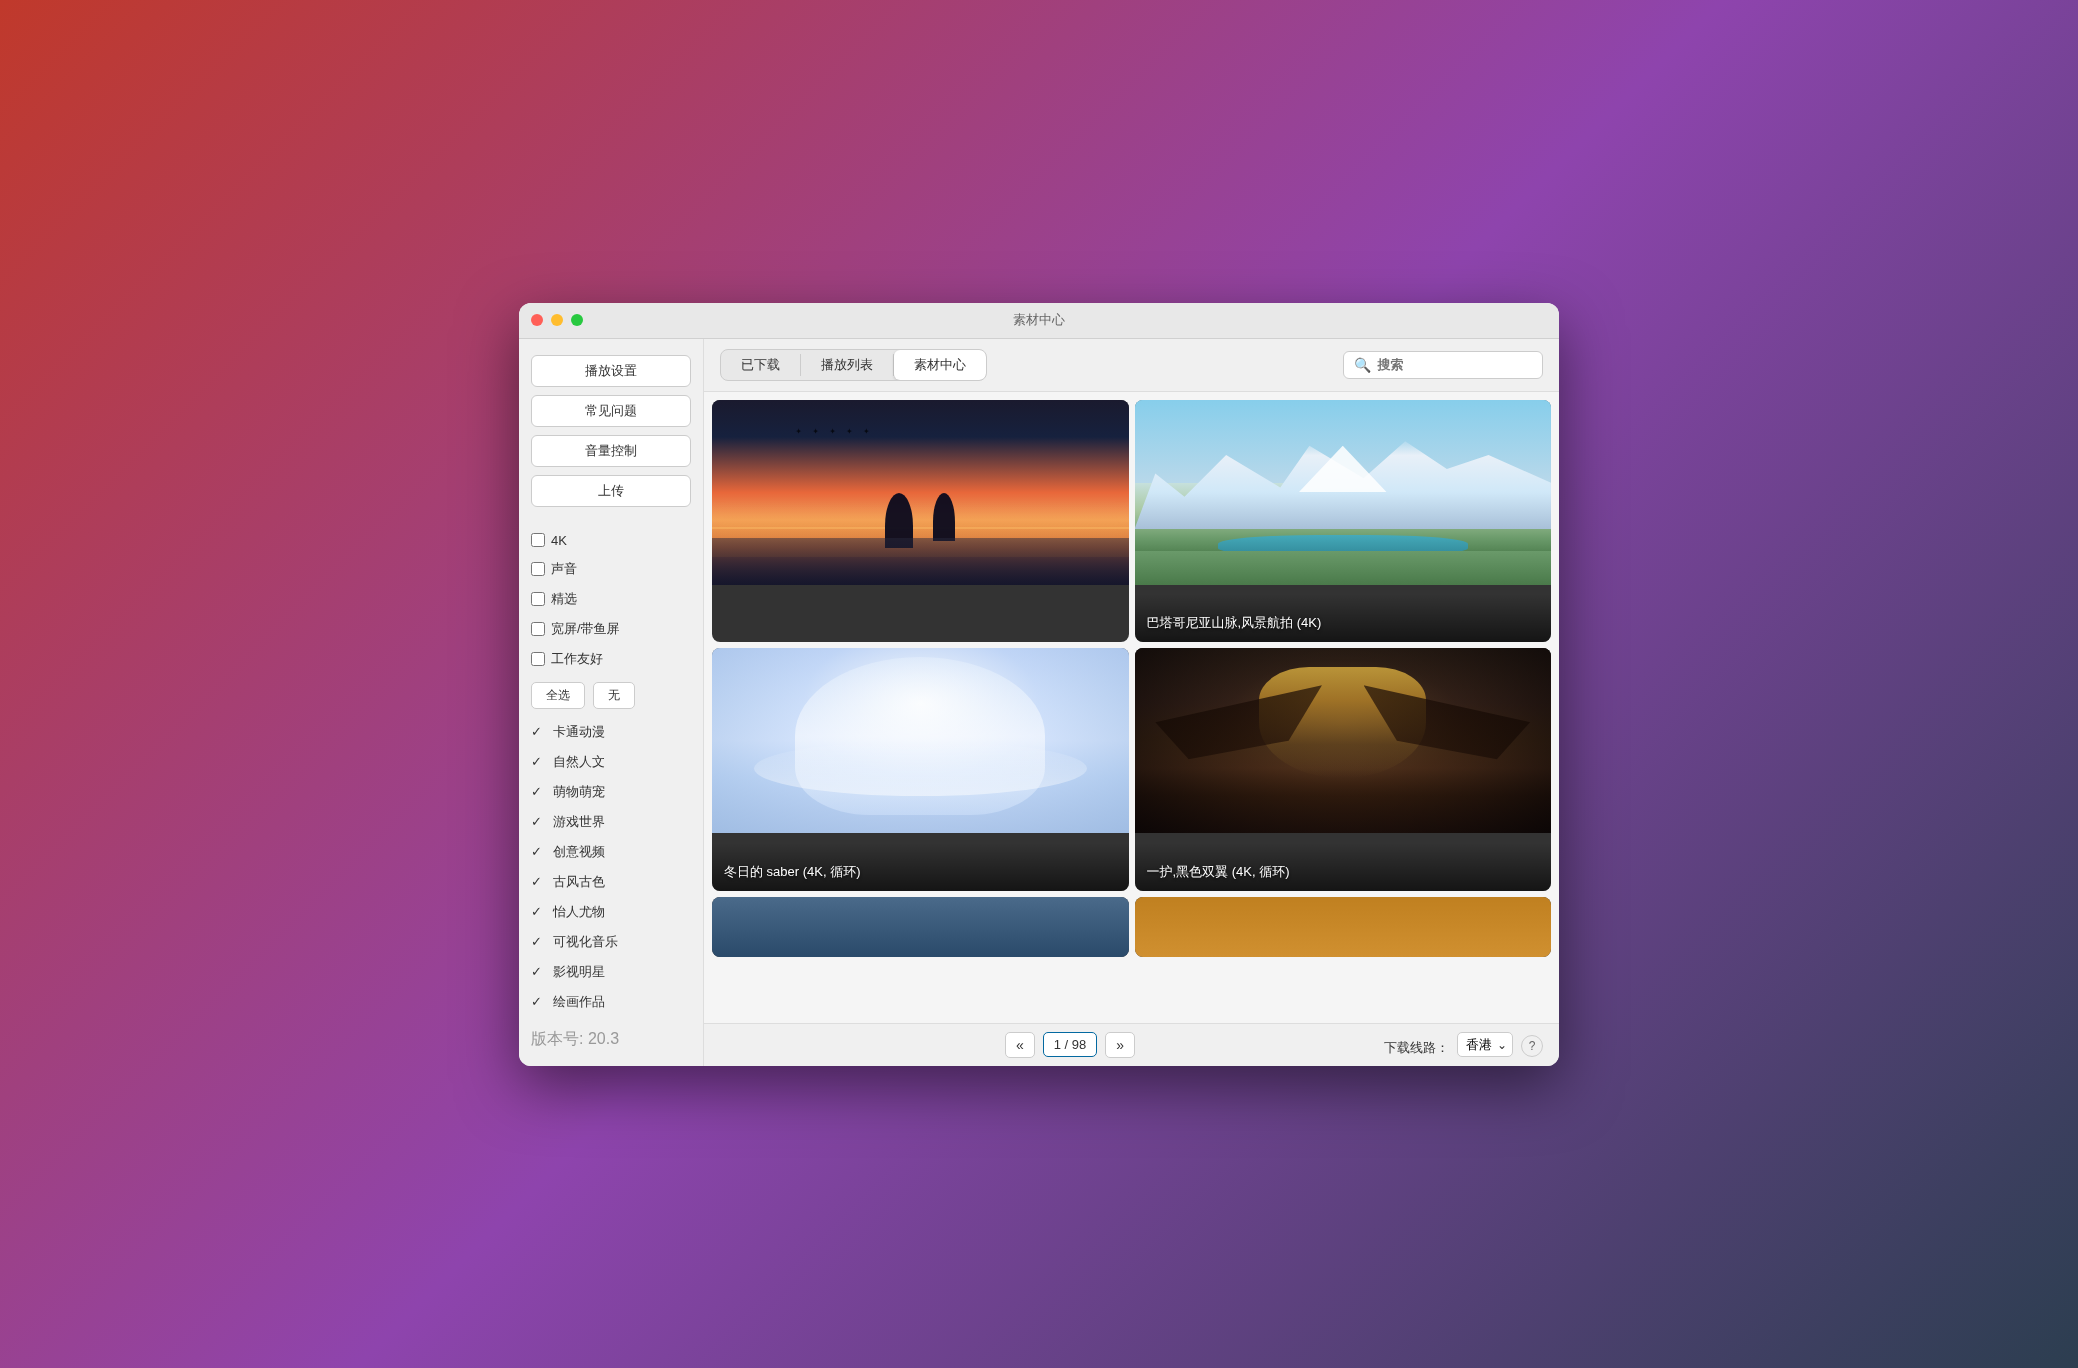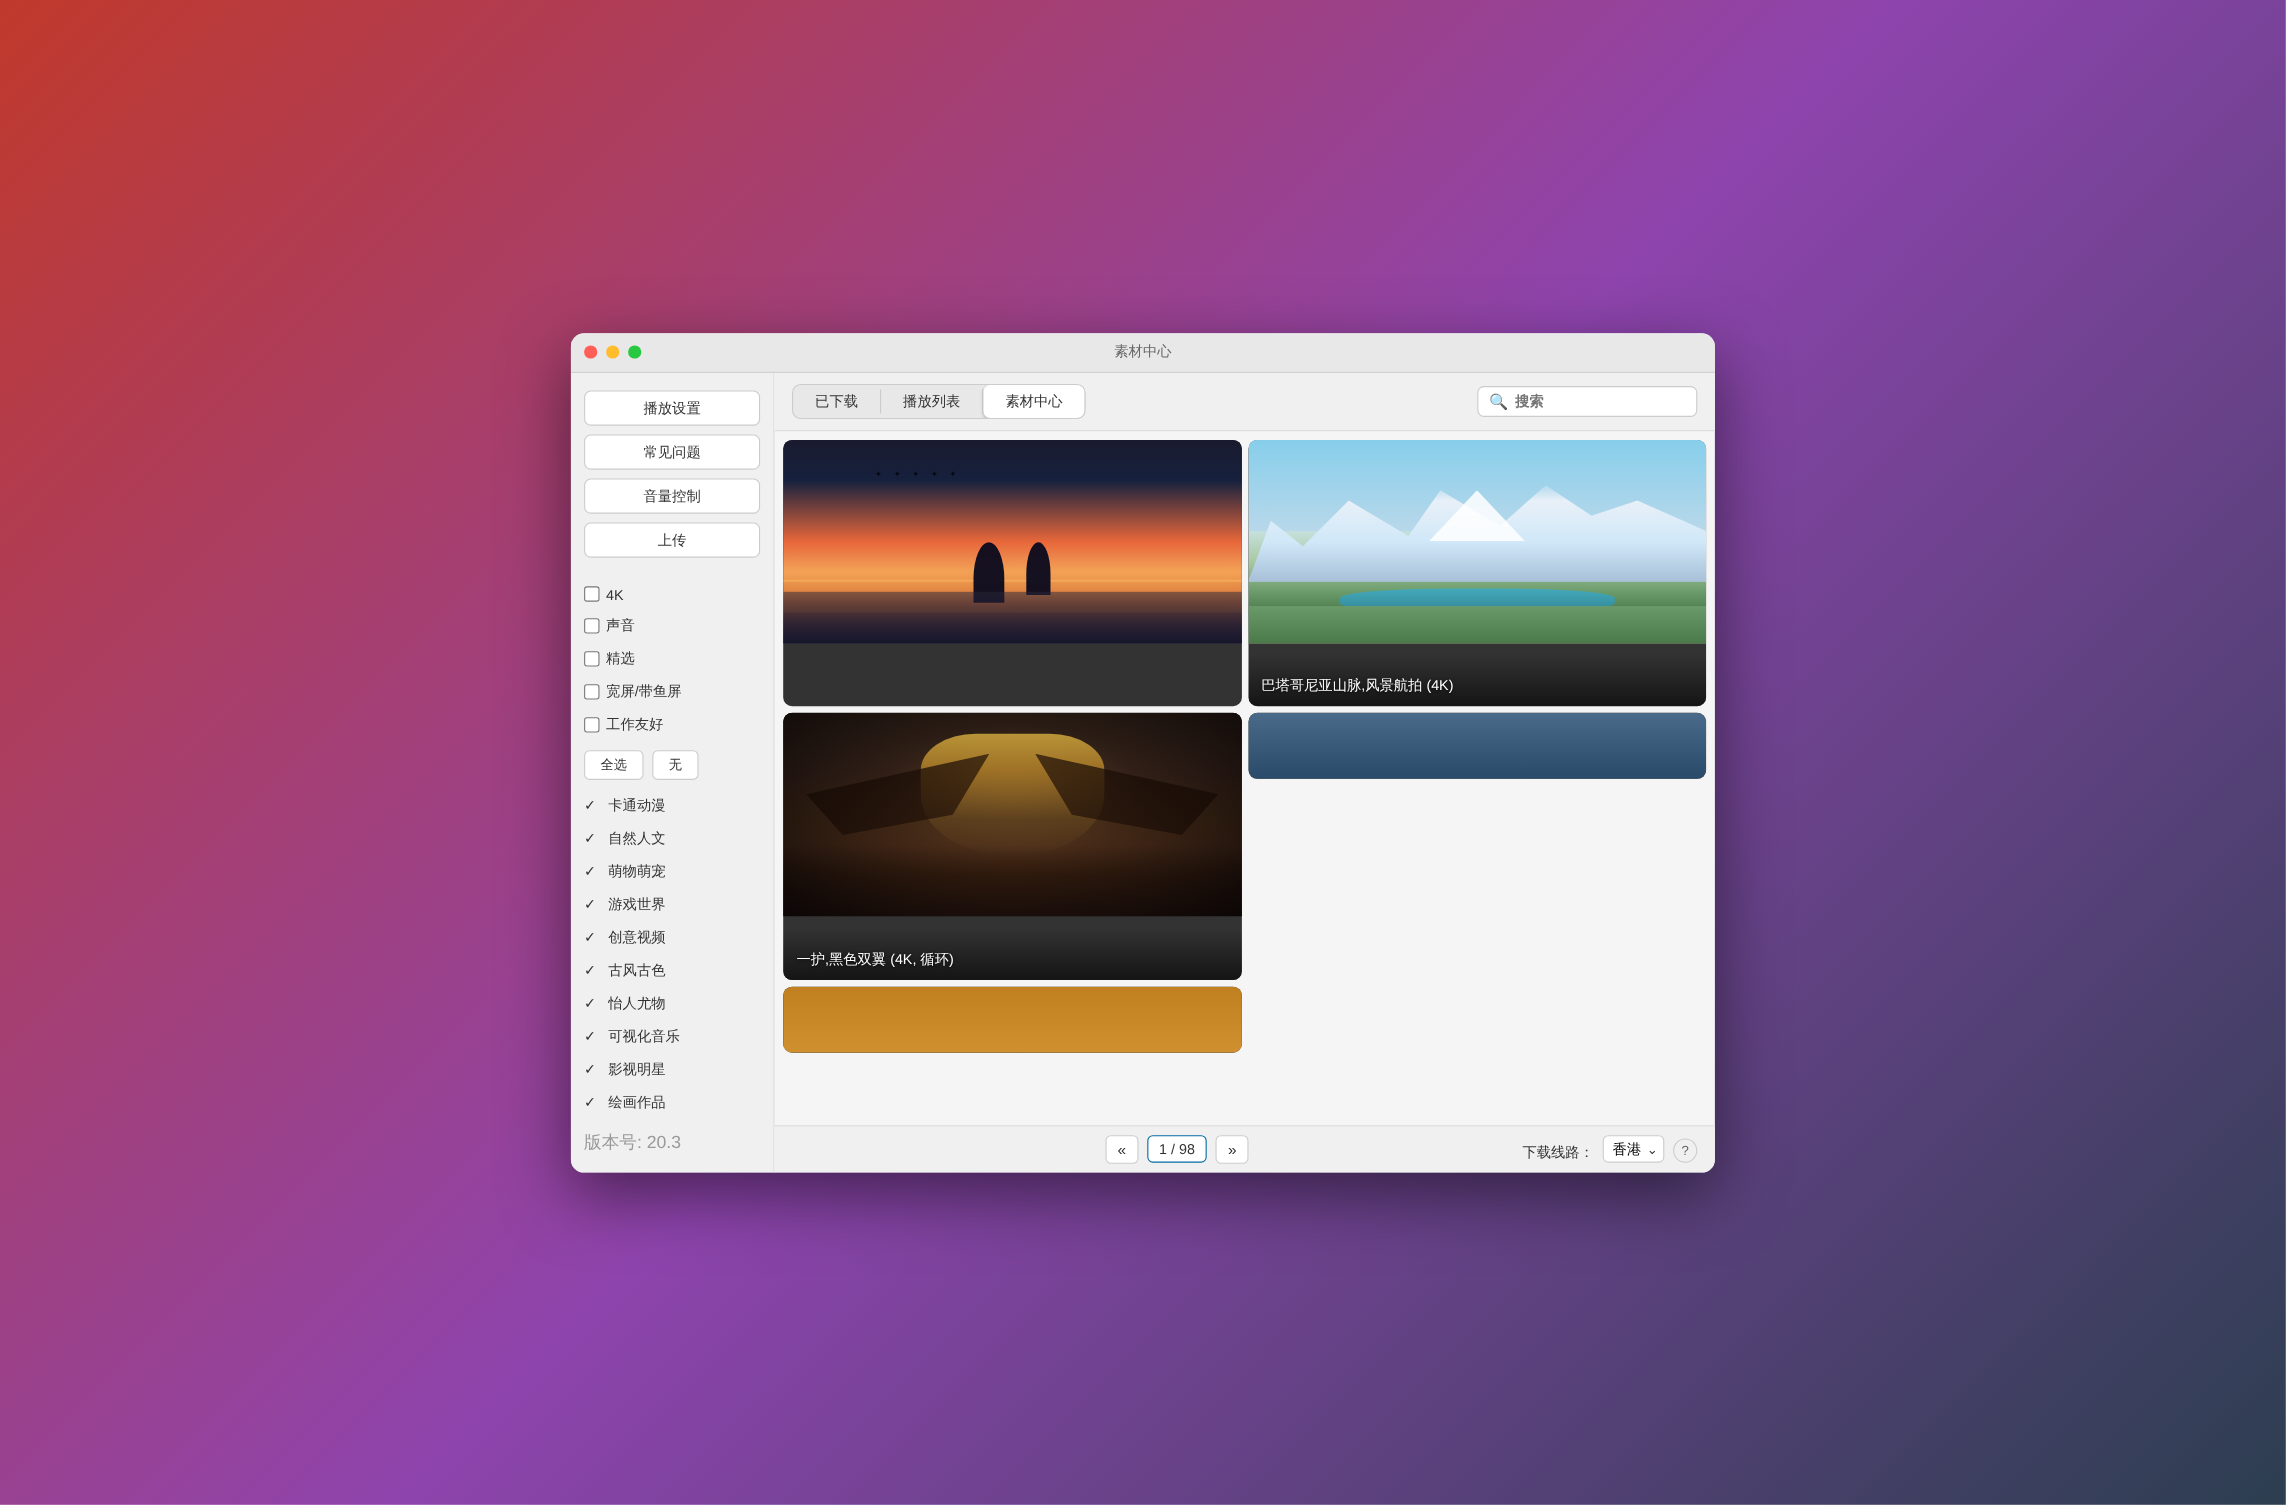--- a/index.html
+++ b/index.html
@@ -479,20 +479,28 @@
           <div class="grid-item-inner scene-mountain">
             <div style="position:absolute;top:0;left:0;right:0;height:45%;background:linear-gradient(180deg,#87ceeb,#b8d8ea);"></div>
             <div style="position:absolute;top:20%;left:0;right:0;height:50%;background:linear-gradient(180deg,transparent,#e8f0f8 20%,#d0e8f8 60%,#a8c0d8);clip-path:polygon(0 100%,5% 40%,12% 65%,22% 20%,35% 55%,42% 10%,55% 45%,65% 5%,75% 35%,85% 20%,95% 40%,100% 50%,100% 100%);"></div>
             <div style="position:absolute;top:25%;left:35%;width:30%;height:25%;background:rgba(255,255,255,0.85);clip-path:polygon(15% 100%,50% 0%,85% 100%);border-radius:2px;"></div>
             <div style="position:absolute;bottom:15%;left:20%;right:20%;height:12%;background:linear-gradient(180deg,#3aaccc,#2a8aaa);border-radius:40%;opacity:0.8;"></div>
             <div style="position:absolute;bottom:0;left:0;right:0;height:18%;background:linear-gradient(180deg,#6a9a6a,#4a7a4a);"></div>
           </div>
           <div class="grid-item-label">巴塔哥尼亚山脉,风景航拍 (4K)</div>
         </div>
 
+        <div class="grid-item">
+          <div class="grid-item-inner scene-princess">
+            <div style="position:absolute;top:0;left:0;right:0;bottom:0;background:radial-gradient(ellipse at 50% 30%,rgba(255,255,255,0.9) 0%,rgba(200,220,255,0.6) 40%,rgba(160,190,230,0.8) 100%);"></div>
+            <div style="position:absolute;top:5%;left:20%;right:20%;bottom:10%;background:linear-gradient(180deg,rgba(240,248,255,0.4) 0%,rgba(255,255,255,0.7) 50%,rgba(220,235,255,0.5) 100%);border-radius:50% 50% 30% 30%;opacity:0.8;"></div>
+            <div style="position:absolute;bottom:20%;left:10%;right:10%;height:30%;background:linear-gradient(180deg,transparent,rgba(255,255,255,0.5));border-radius:50%;"></div>
+          </div>
+          <div class="grid-item-label">冬日的 saber (4K, 循环)</div>
+        </div>
 
         <div class="grid-item">
           <div class="grid-item-inner scene-darkwings">
             <div style="position:absolute;top:0;left:0;right:0;bottom:0;background:radial-gradient(ellipse at 50% 40%,rgba(120,80,40,0.6) 0%,rgba(60,30,10,0.4) 40%,rgba(10,5,5,0.9) 100%);"></div>
             <div style="position:absolute;top:10%;left:30%;right:30%;height:60%;background:linear-gradient(180deg,rgba(200,160,60,0.9) 0%,rgba(180,130,40,0.8) 30%,rgba(100,70,30,0.6) 70%,transparent);border-radius:30% 30% 50% 50%;"></div>
             <div style="position:absolute;top:20%;left:5%;right:55%;height:50%;background:linear-gradient(135deg,rgba(20,10,5,0.95),rgba(40,20,10,0.7));clip-path:polygon(100% 0%,0% 40%,20% 80%,80% 60%);opacity:0.9;"></div>
             <div style="position:absolute;top:20%;left:55%;right:5%;height:50%;background:linear-gradient(225deg,rgba(20,10,5,0.95),rgba(40,20,10,0.7));clip-path:polygon(0% 0%,100% 40%,80% 80%,20% 60%);opacity:0.9;"></div>
           </div>
           <div class="grid-item-label">一护,黑色双翼 (4K, 循环)</div>
         </div>

